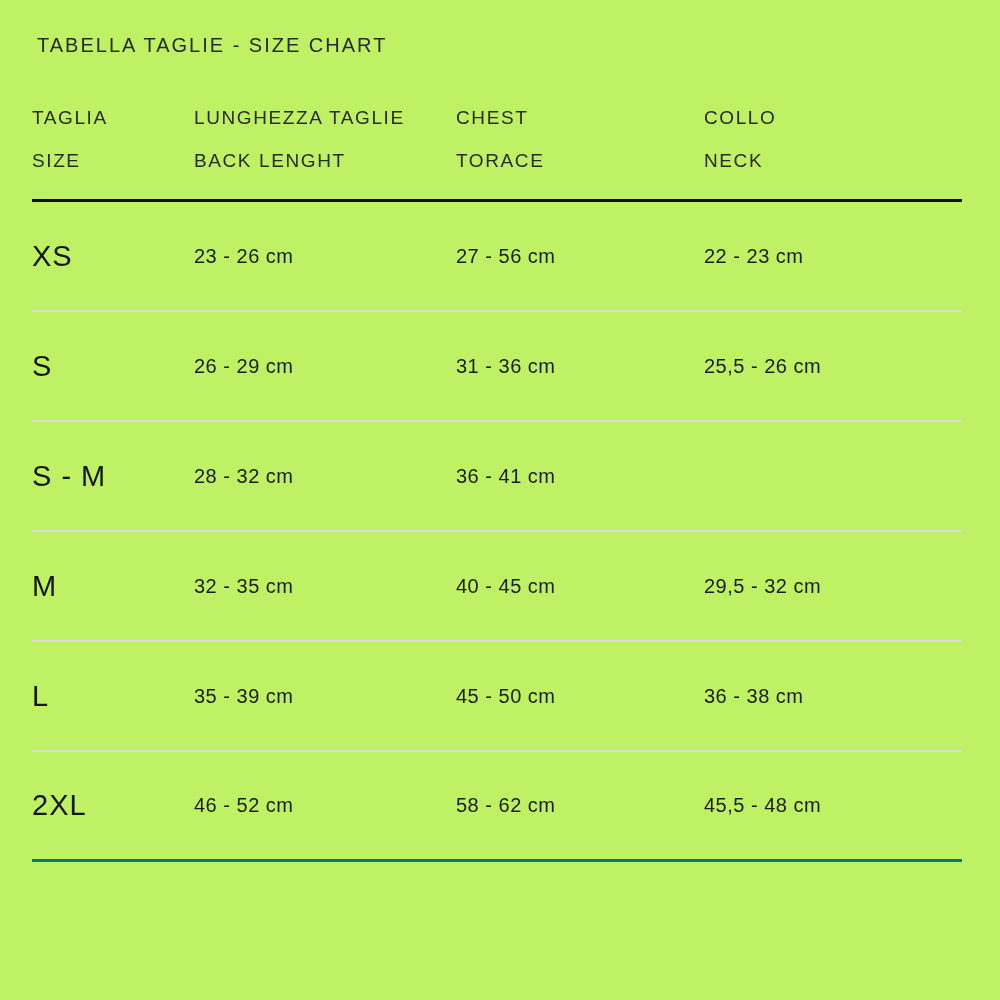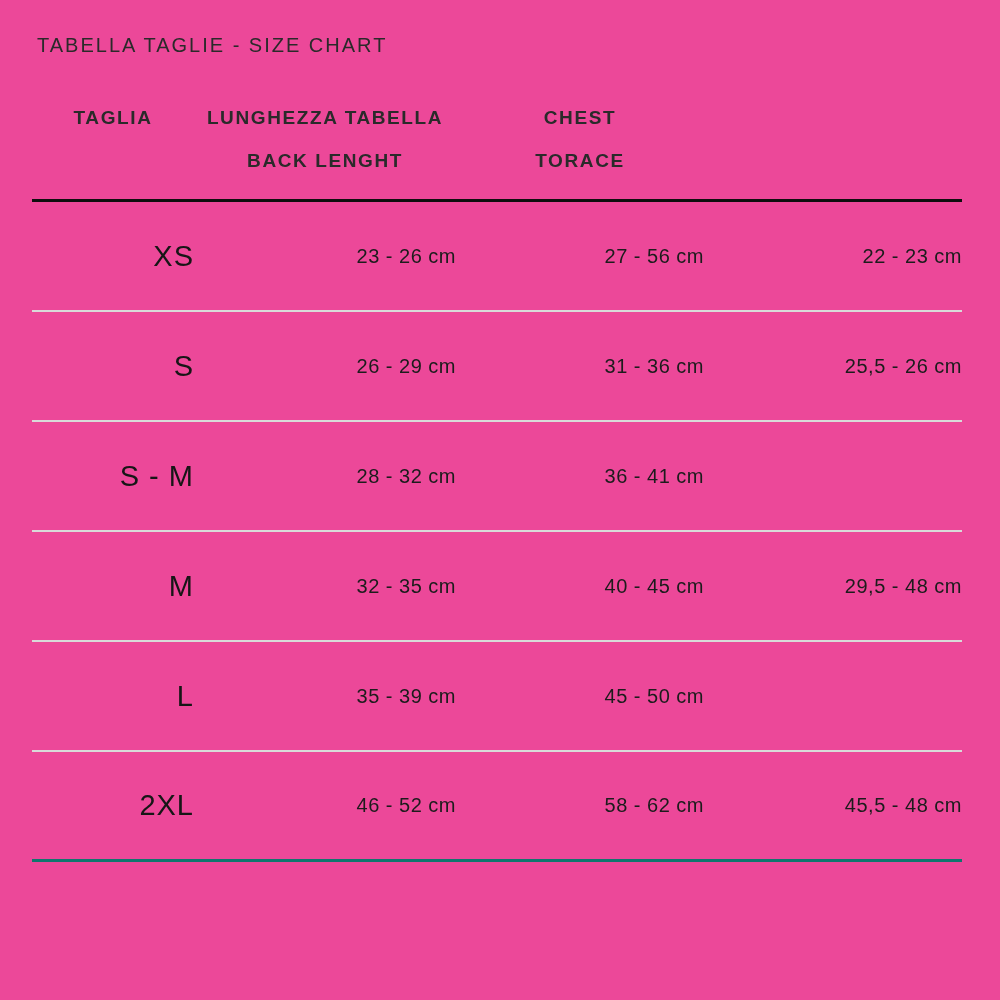--- a/index.html
+++ b/index.html
@@ -9,21 +9,21 @@
     color: #222222;
     width: 1000px;
     height: 1000px;
     position: relative;
   }
   .page {
     position: absolute;
     left: 0; top: 0;
     width: 1000px;
     height: 1000px;
-    background: #ec4899;
+    background: #bef264;
     overflow: hidden;
   }
   .title {
     position: absolute;
     left: 37px;
     top: 34px;
     font-size: 20px;
     font-weight: 400;
     letter-spacing: 2px;
     color: #2a2a2a;
@@ -37,40 +37,38 @@
   }
   .grid-cols {
     display: grid;
     grid-template-columns: 162px 262px 248px 258px;
   }
   .thead {
     padding-bottom: 17px;
     border-bottom: 3px solid #0e0e0e;
   }
   .th {
-    text-align: center;
-    font-weight: bold;
   }
   .th-line {
     line-height: 43px;
     font-size: 19px;
     letter-spacing: 1.6px;
     color: #2a2a2a;
     white-space: nowrap;
   }
   .trow {
     height: 110px;
     align-items: center;
     border-bottom: 2px solid #d9d9d9;
   }
   .trow:last-child {
     border-bottom: 3px solid #0f766e;
   }
   .td {
-    text-align: right;
+    text-align: left;
     font-size: 20px;
     letter-spacing: 0.5px;
     color: #1c1c1c;
     white-space: nowrap;
   }
   .td.size-cell {
     font-size: 29px;
     letter-spacing: 1px;
     color: #161616;
   }
@@ -80,28 +78,33 @@
 
 <div class="page">
 
   <div class="title">TABELLA TAGLIE - SIZE CHART</div>
 
   <div class="size-table">
 
     <div class="thead grid-cols">
       <div class="th">
         <div class="th-line">TAGLIA</div>
+        <div class="th-line">SIZE</div>
       </div>
       <div class="th">
-        <div class="th-line">LUNGHEZZA TABELLA</div>
+        <div class="th-line">LUNGHEZZA TAGLIE</div>
         <div class="th-line">BACK LENGHT</div>
       </div>
       <div class="th">
         <div class="th-line">CHEST</div>
         <div class="th-line">TORACE</div>
+      </div>
+      <div class="th">
+        <div class="th-line">COLLO</div>
+        <div class="th-line">NECK</div>
       </div>
     </div>
 
     <div class="trow grid-cols">
       <div class="td size-cell">XS</div>
       <div class="td">23 - 26 cm</div>
       <div class="td">27 - 56 cm</div>
       <div class="td">22 - 23 cm</div>
     </div>
 
@@ -115,27 +118,28 @@
     <div class="trow grid-cols">
       <div class="td size-cell">S - M</div>
       <div class="td">28 - 32 cm</div>
       <div class="td">36 - 41 cm</div>
     </div>
 
     <div class="trow grid-cols">
       <div class="td size-cell">M</div>
       <div class="td">32 - 35 cm</div>
       <div class="td">40 - 45 cm</div>
-      <div class="td">29,5 - 48 cm</div>
+      <div class="td">29,5 - 32 cm</div>
     </div>
 
     <div class="trow grid-cols">
       <div class="td size-cell">L</div>
       <div class="td">35 - 39 cm</div>
       <div class="td">45 - 50 cm</div>
+      <div class="td">36 - 38 cm</div>
     </div>
 
 
     <div class="trow grid-cols">
       <div class="td size-cell">2XL</div>
       <div class="td">46 - 52 cm</div>
       <div class="td">58 - 62 cm</div>
       <div class="td">45,5 - 48 cm</div>
     </div>
 

